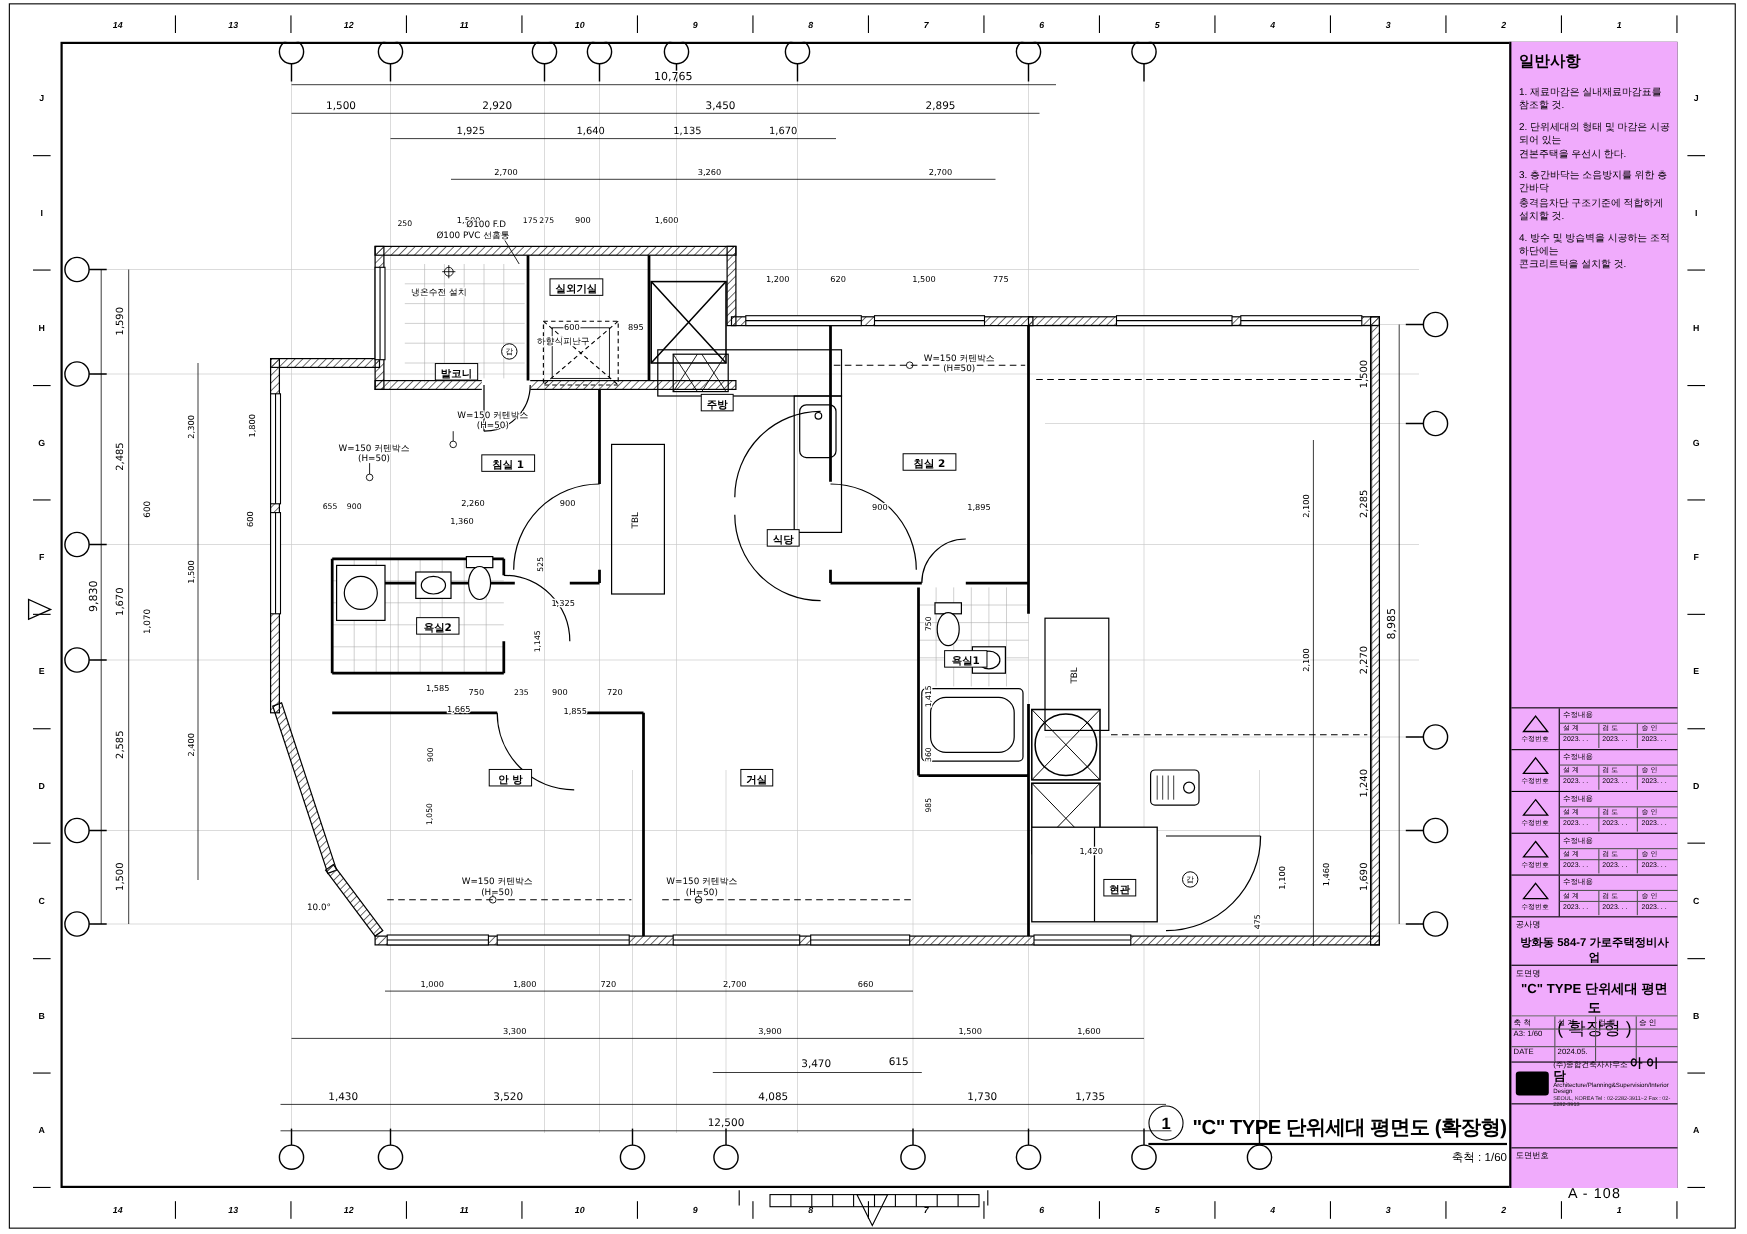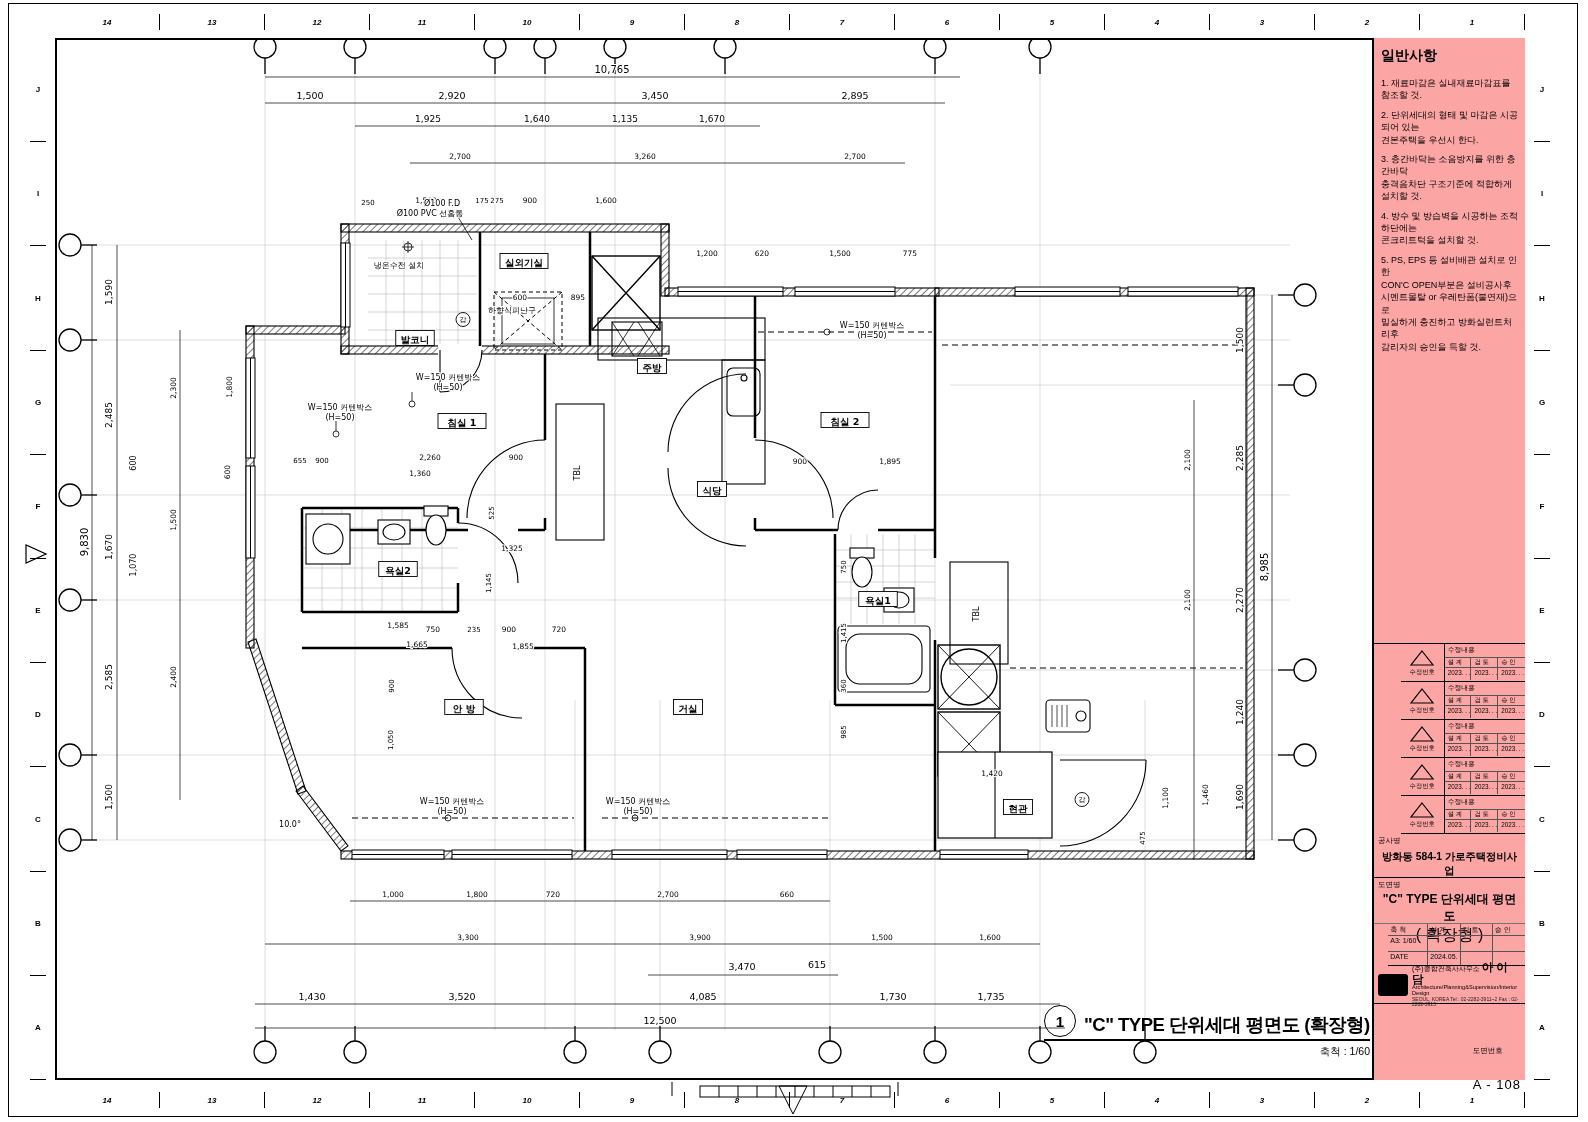--- a/index.html
+++ b/index.html
@@ -5,21 +5,21 @@
   html,body{margin:0;padding:0;background:#fff;}
   body{width:1588px;height:1122px;position:relative;font-family:"Liberation Sans",sans-serif;color:#000;overflow:hidden;}
   .outer-border{position:absolute;left:8px;top:3px;width:1570px;height:1114px;border:1.6px solid #000;box-sizing:border-box;}
   .frame{position:absolute;left:55px;top:38px;width:1470px;height:1042px;border:2.5px solid #000;box-sizing:border-box;background:#fff;}
   
   .ruler-h{position:absolute;left:55px;width:1470px;height:16px;display:flex;}
   .ruler-h .cell{flex:1;border-right:1px solid #000;display:flex;align-items:center;justify-content:center;font-size:8px;font-weight:bold;font-style:italic;}
   .ruler-v{position:absolute;top:38px;width:16px;height:1042px;display:flex;flex-direction:column;}
   .ruler-v .cell{flex:1;border-bottom:1px solid #000;display:flex;align-items:center;justify-content:center;font-size:8px;font-weight:bold;}
   
-  .panel{position:absolute;left:1372px;top:38px;width:153px;height:1042px;border-left:2.5px solid #000;box-sizing:border-box;display:flex;flex-direction:column;background:#fca5a5;align-items:flex-end;}
+  .panel{position:absolute;left:1372px;top:38px;width:153px;height:1042px;border-left:2.5px solid #000;box-sizing:border-box;display:flex;flex-direction:column;background:#f0abfc;}
   .notes{flex:1;padding:9px 7px;box-sizing:border-box;border-bottom:1px solid #000;}
   .notes h3{margin:0 0 12px 0;font-size:14px;font-weight:bold;}
   .note-item{font-size:9px;line-height:1.38;margin-bottom:7px;white-space:pre-line;}
   .rev-block{height:38px;display:grid;grid-template-columns:44px 1fr;border-bottom:1px solid #000;box-sizing:border-box;}
   .rev-tri{border-right:1px solid #000;display:flex;flex-direction:column;align-items:center;justify-content:center;gap:1px;}
   .rev-tri svg{display:block;}
   .rev-tri .lbl{font-size:6.3px;}
   .rev-main{display:grid;grid-template-rows:14px 9px 13px;}
   .rev-content{font-size:6.8px;padding:1px 3px;border-bottom:1px solid #555;}
   .rev-cols,.rev-dates{display:grid;grid-template-columns:1fr 1fr 1fr;}
@@ -474,25 +474,20 @@
   <div class="notes">
     <h3>일반사항</h3>
     <div id="notes-list">
         <div class="note-item">1. 재료마감은 실내재료마감표를 참조할 것.</div>
         <div class="note-item">2. 단위세대의 형태 및 마감은 시공되어 있는
     견본주택을 우선시 한다.</div>
         <div class="note-item">3. 층간바닥는 소음방지를 위한 층간바닥
  충격음차단 구조기준에 적합하게 설치할 것.</div>
         <div class="note-item">4. 방수 및 방습벽을 시공하는 조적 하단에는
     콘크리트턱을 설치할 것.</div>
-        <div class="note-item">5. PS, EPS 등 설비배관 설치로 인한
-    CON'C OPEN부분은 설비공사후
-    시멘트몰탈 or 우레탄폼(불연재)으로
-    밀실하게 충진하고 방화실런트처리후
-    감리자의 승인을 득할 것.</div>
       </div>
   </div>
 
   <div class="rev-block">
     <div class="rev-tri">
         <svg width="26" height="18">
           <path d="M13,2 L24,16 H2 Z" stroke="#000" fill="none" stroke-width="1.2"></path>
         </svg>
         <span class="lbl">수정번호</span>
       </div>
@@ -590,21 +585,21 @@
       <div class="rev-dates">
           <span>2023.    .    .</span>
           <span>2023.    .    .</span>
           <span>2023.    .    .</span>
         </div>
     </div>
   </div>
 
   <div class="tb-proj">
     <div class="lbl">공사명</div>
-    <div class="val">방화동 584-1 가로주택정비사업</div>
+    <div class="val">방화동 584-7 가로주택정비사업</div>
   </div>
   <div class="tb-dwg">
     <div class="lbl">도면명</div>
     <div class="l1">"C" TYPE 단위세대 평면도</div>
     <div class="l2">( 확장형 )</div>
   </div>
   <div class="tb-scale">
     <div>축 척</div>
     <div>설 계</div>
     <div>검 토</div>

